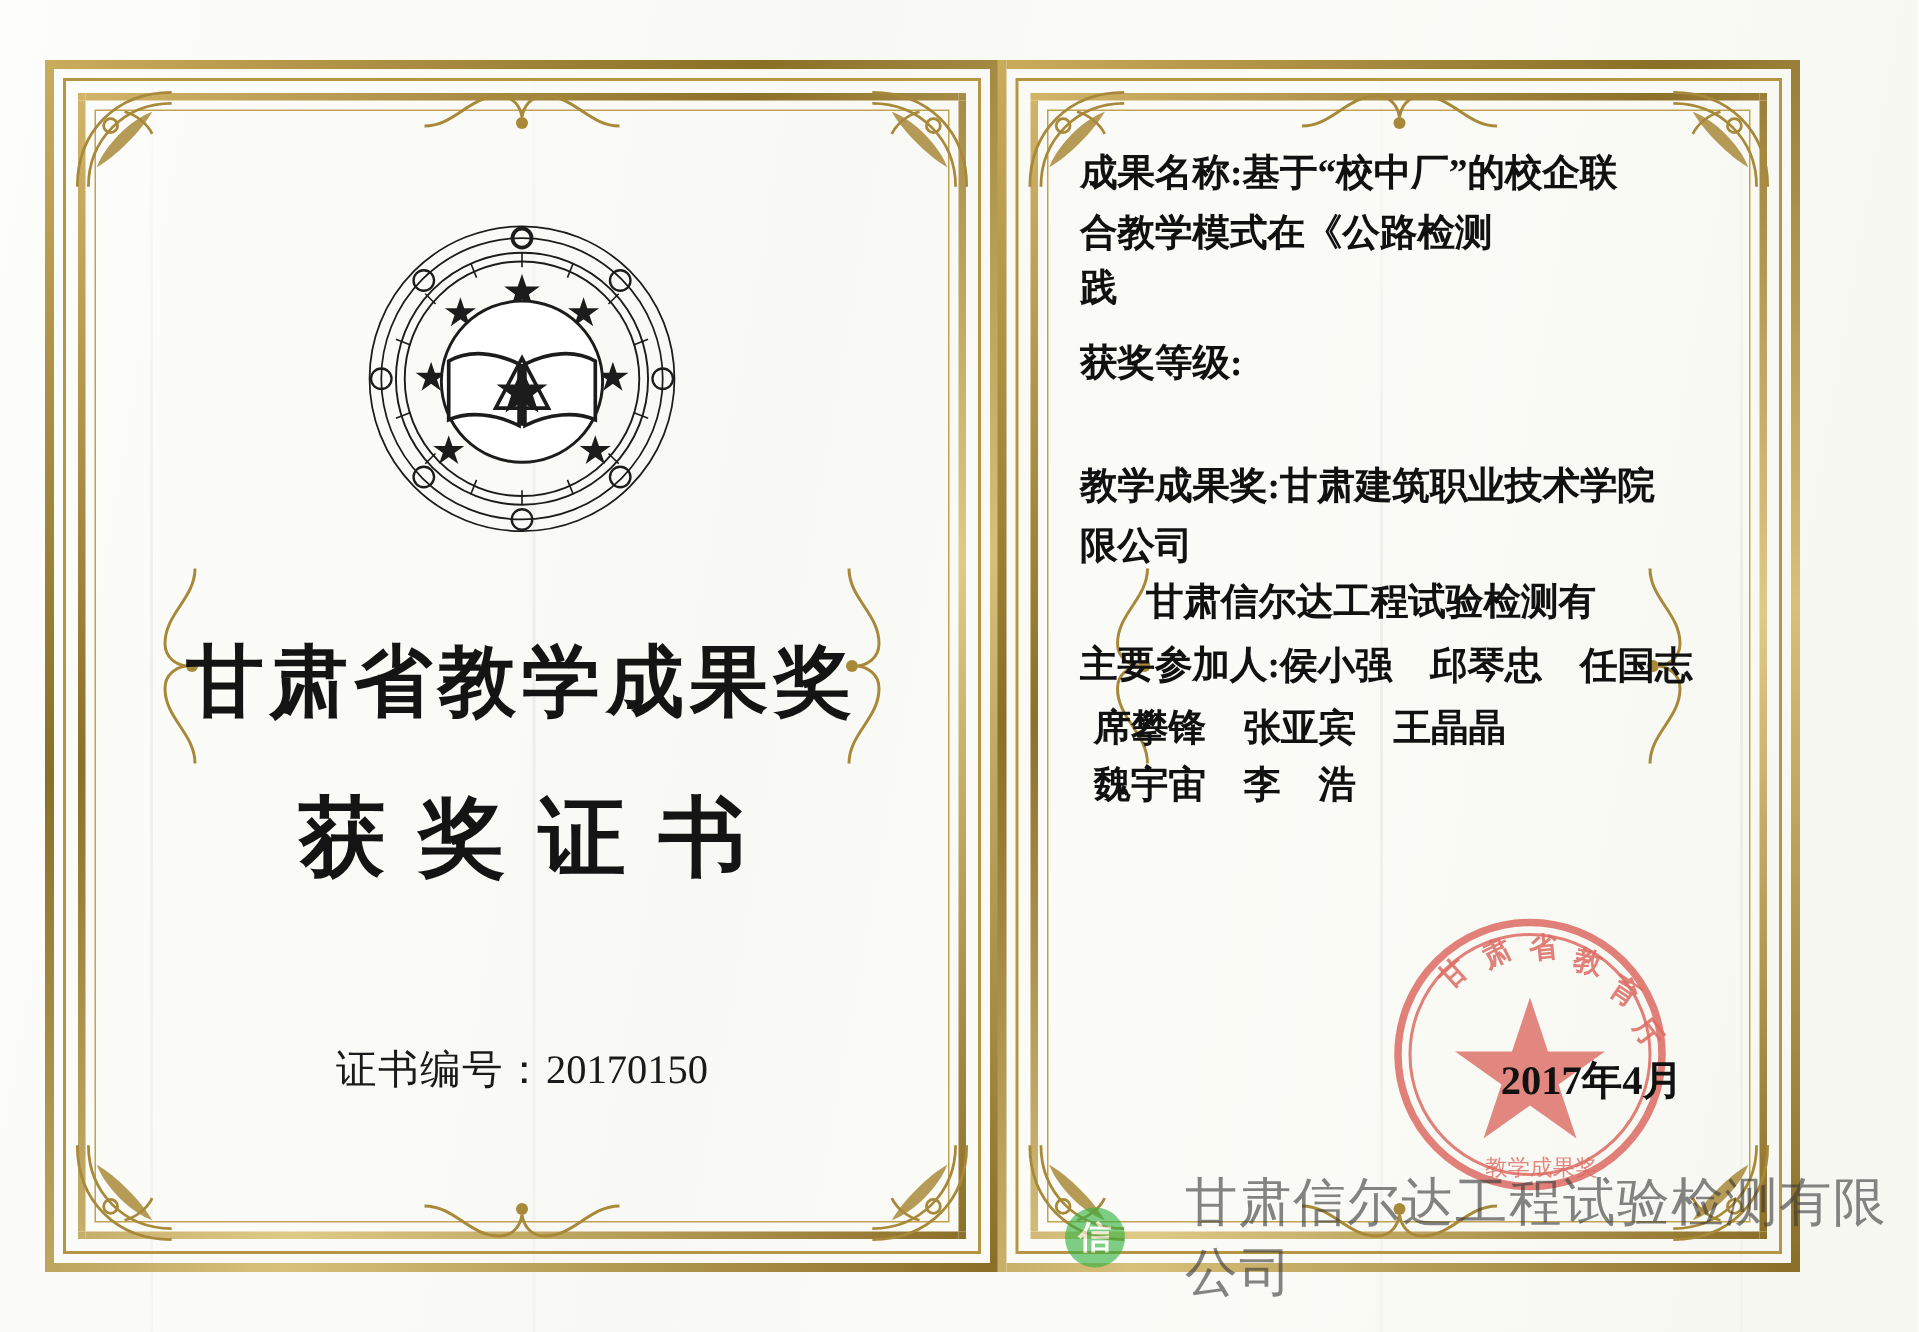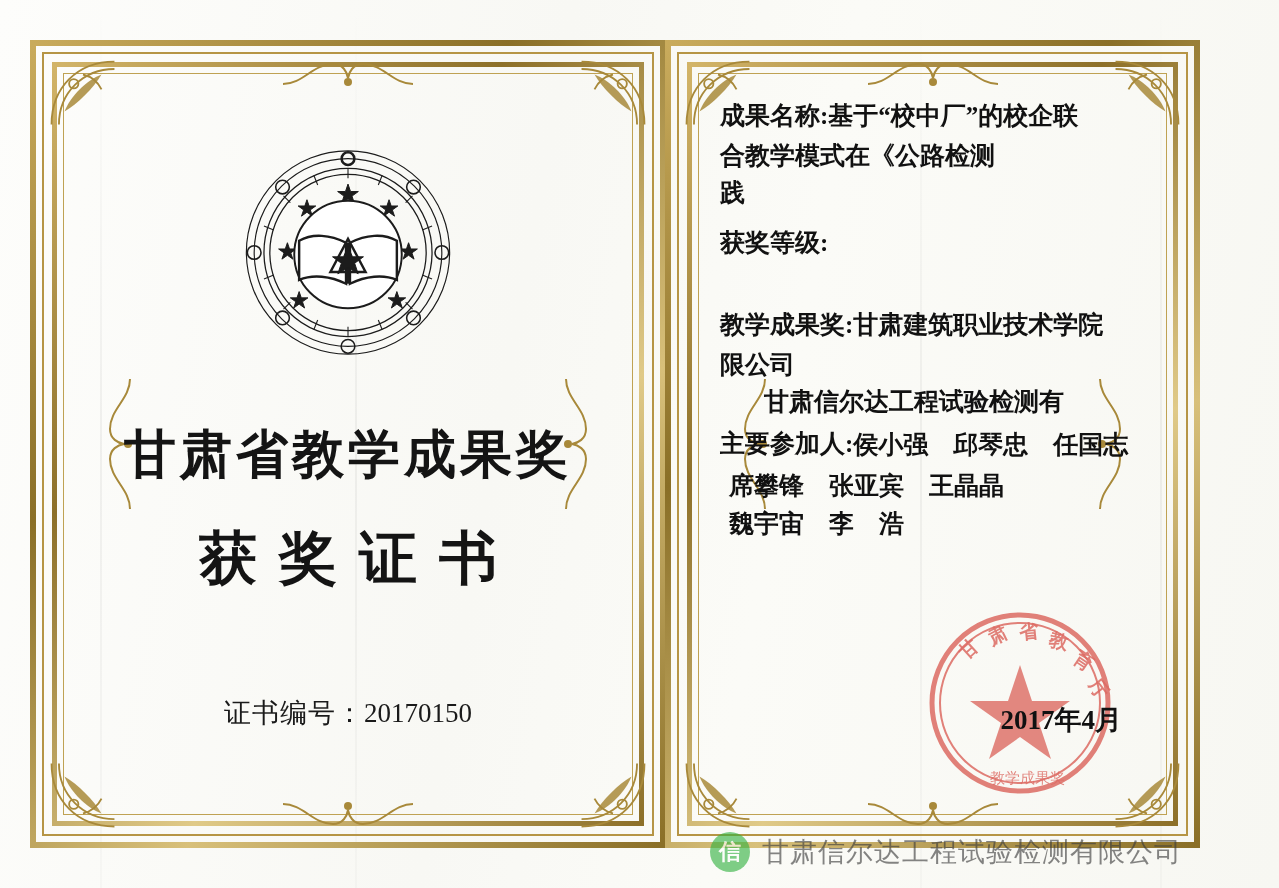--- a/index.html
+++ b/index.html
@@ -217,24 +217,25 @@
     background: #33b241;
     display: flex;
     align-items: center;
     justify-content: center;
     color: #fff;
     font-size: 22px;
     font-weight: bold;
     flex: none;
   }
   .wm-text {
-    font-size: 27px;
+    font-size: 35px;
     color: #3b3b3b;
     letter-spacing: 1px;
     font-family: "DejaVu Sans", "Liberation Sans", sans-serif;
+    margin-left: 28px;
   }
 </style>
 </head>
 <body>
 
 <div class="certificate">
 
   <div class="fold fold-a"></div>
   <div class="fold fold-b"></div>
   <div class="fold fold-c"></div>

